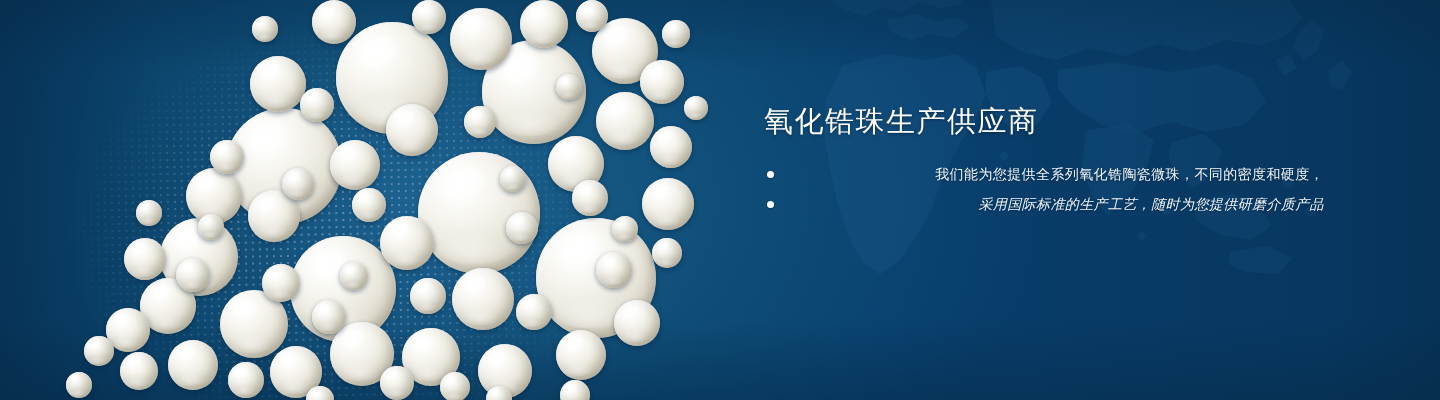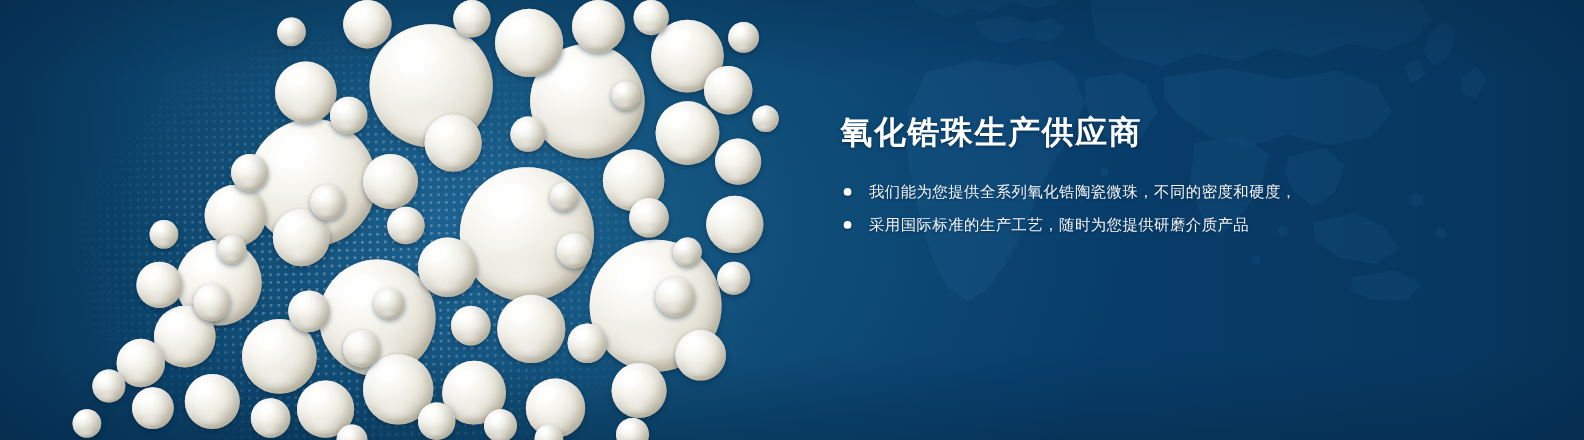--- a/index.html
+++ b/index.html
@@ -118,53 +118,53 @@
   .content {
     position: absolute;
     left: 764px;
     top: 104px;
     width: 560px;
   }
   .headline {
     margin: 0 0 24px 0;
     font-size: 29px;
     line-height: 34px;
-    font-weight: bold;
+    font-weight: normal;
     letter-spacing: 1.5px;
     color: #ffffff;
     text-shadow: 0 1px 3px rgba(2,26,48,.55);
     white-space: nowrap;
   }
   .bullet-list {
     list-style: none;
     margin: 0;
     padding: 0;
   }
   .bullet-item {
     position: relative;
     padding-left: 26px;
     margin-bottom: 6px;
     font-size: 14px;
     line-height: 24px;
     letter-spacing: .4px;
     color: #f2f6fa;
     text-shadow: 0 1px 2px rgba(2,26,48,.5);
   }
-  .bullet-item:last-child { margin-bottom: 0; }
+  .bullet-item:last-child { margin-bottom: 0; font-style: italic; }
   .bullet-dot {
     position: absolute;
     left: 3px;
     top: 9px;
     width: 7px;
     height: 7px;
     border-radius: 50%;
     background: #ffffff;
     box-shadow: 0 1px 2px rgba(2,26,48,.45);
   }
-  .bullet-line { display: block; }
+  .bullet-line { display: block; text-align: right; }
 </style>
 </head>
 <body>
 
 <div class="banner">
 
   <div class="bg-base"></div>
 
   <div class="world-map">
     <svg viewBox="0 0 700 330" xmlns="http://www.w3.org/2000/svg">

